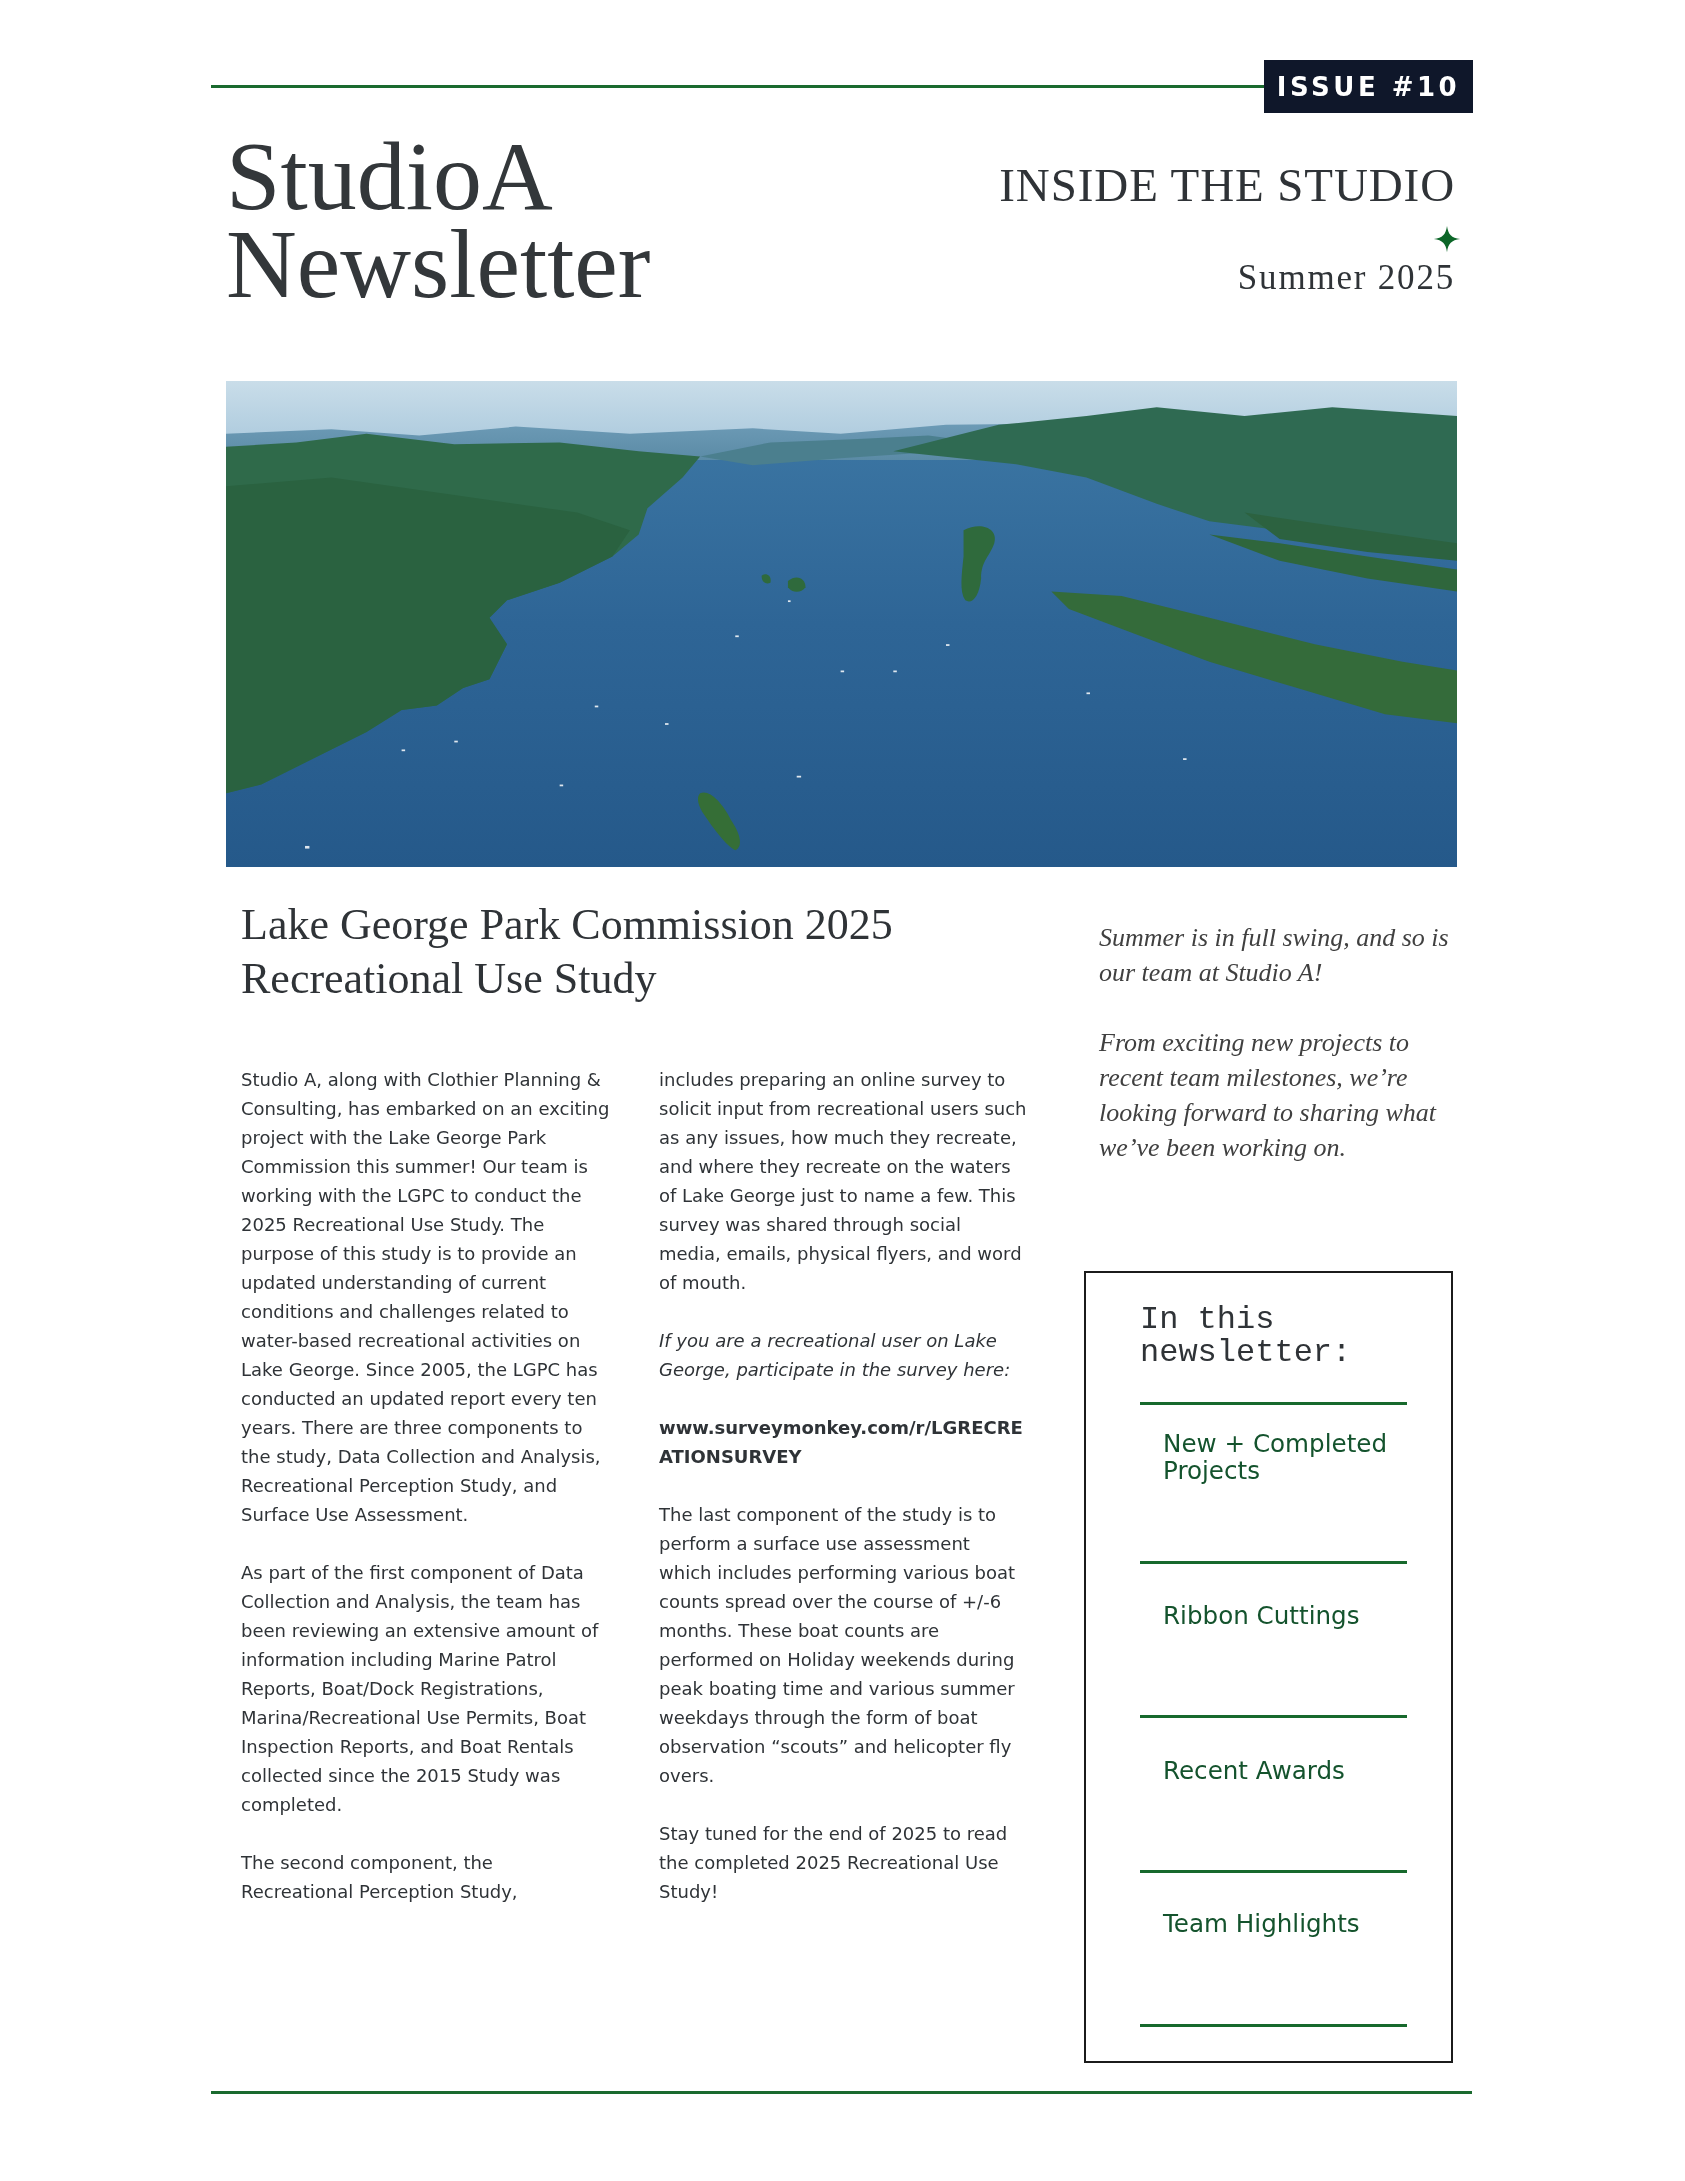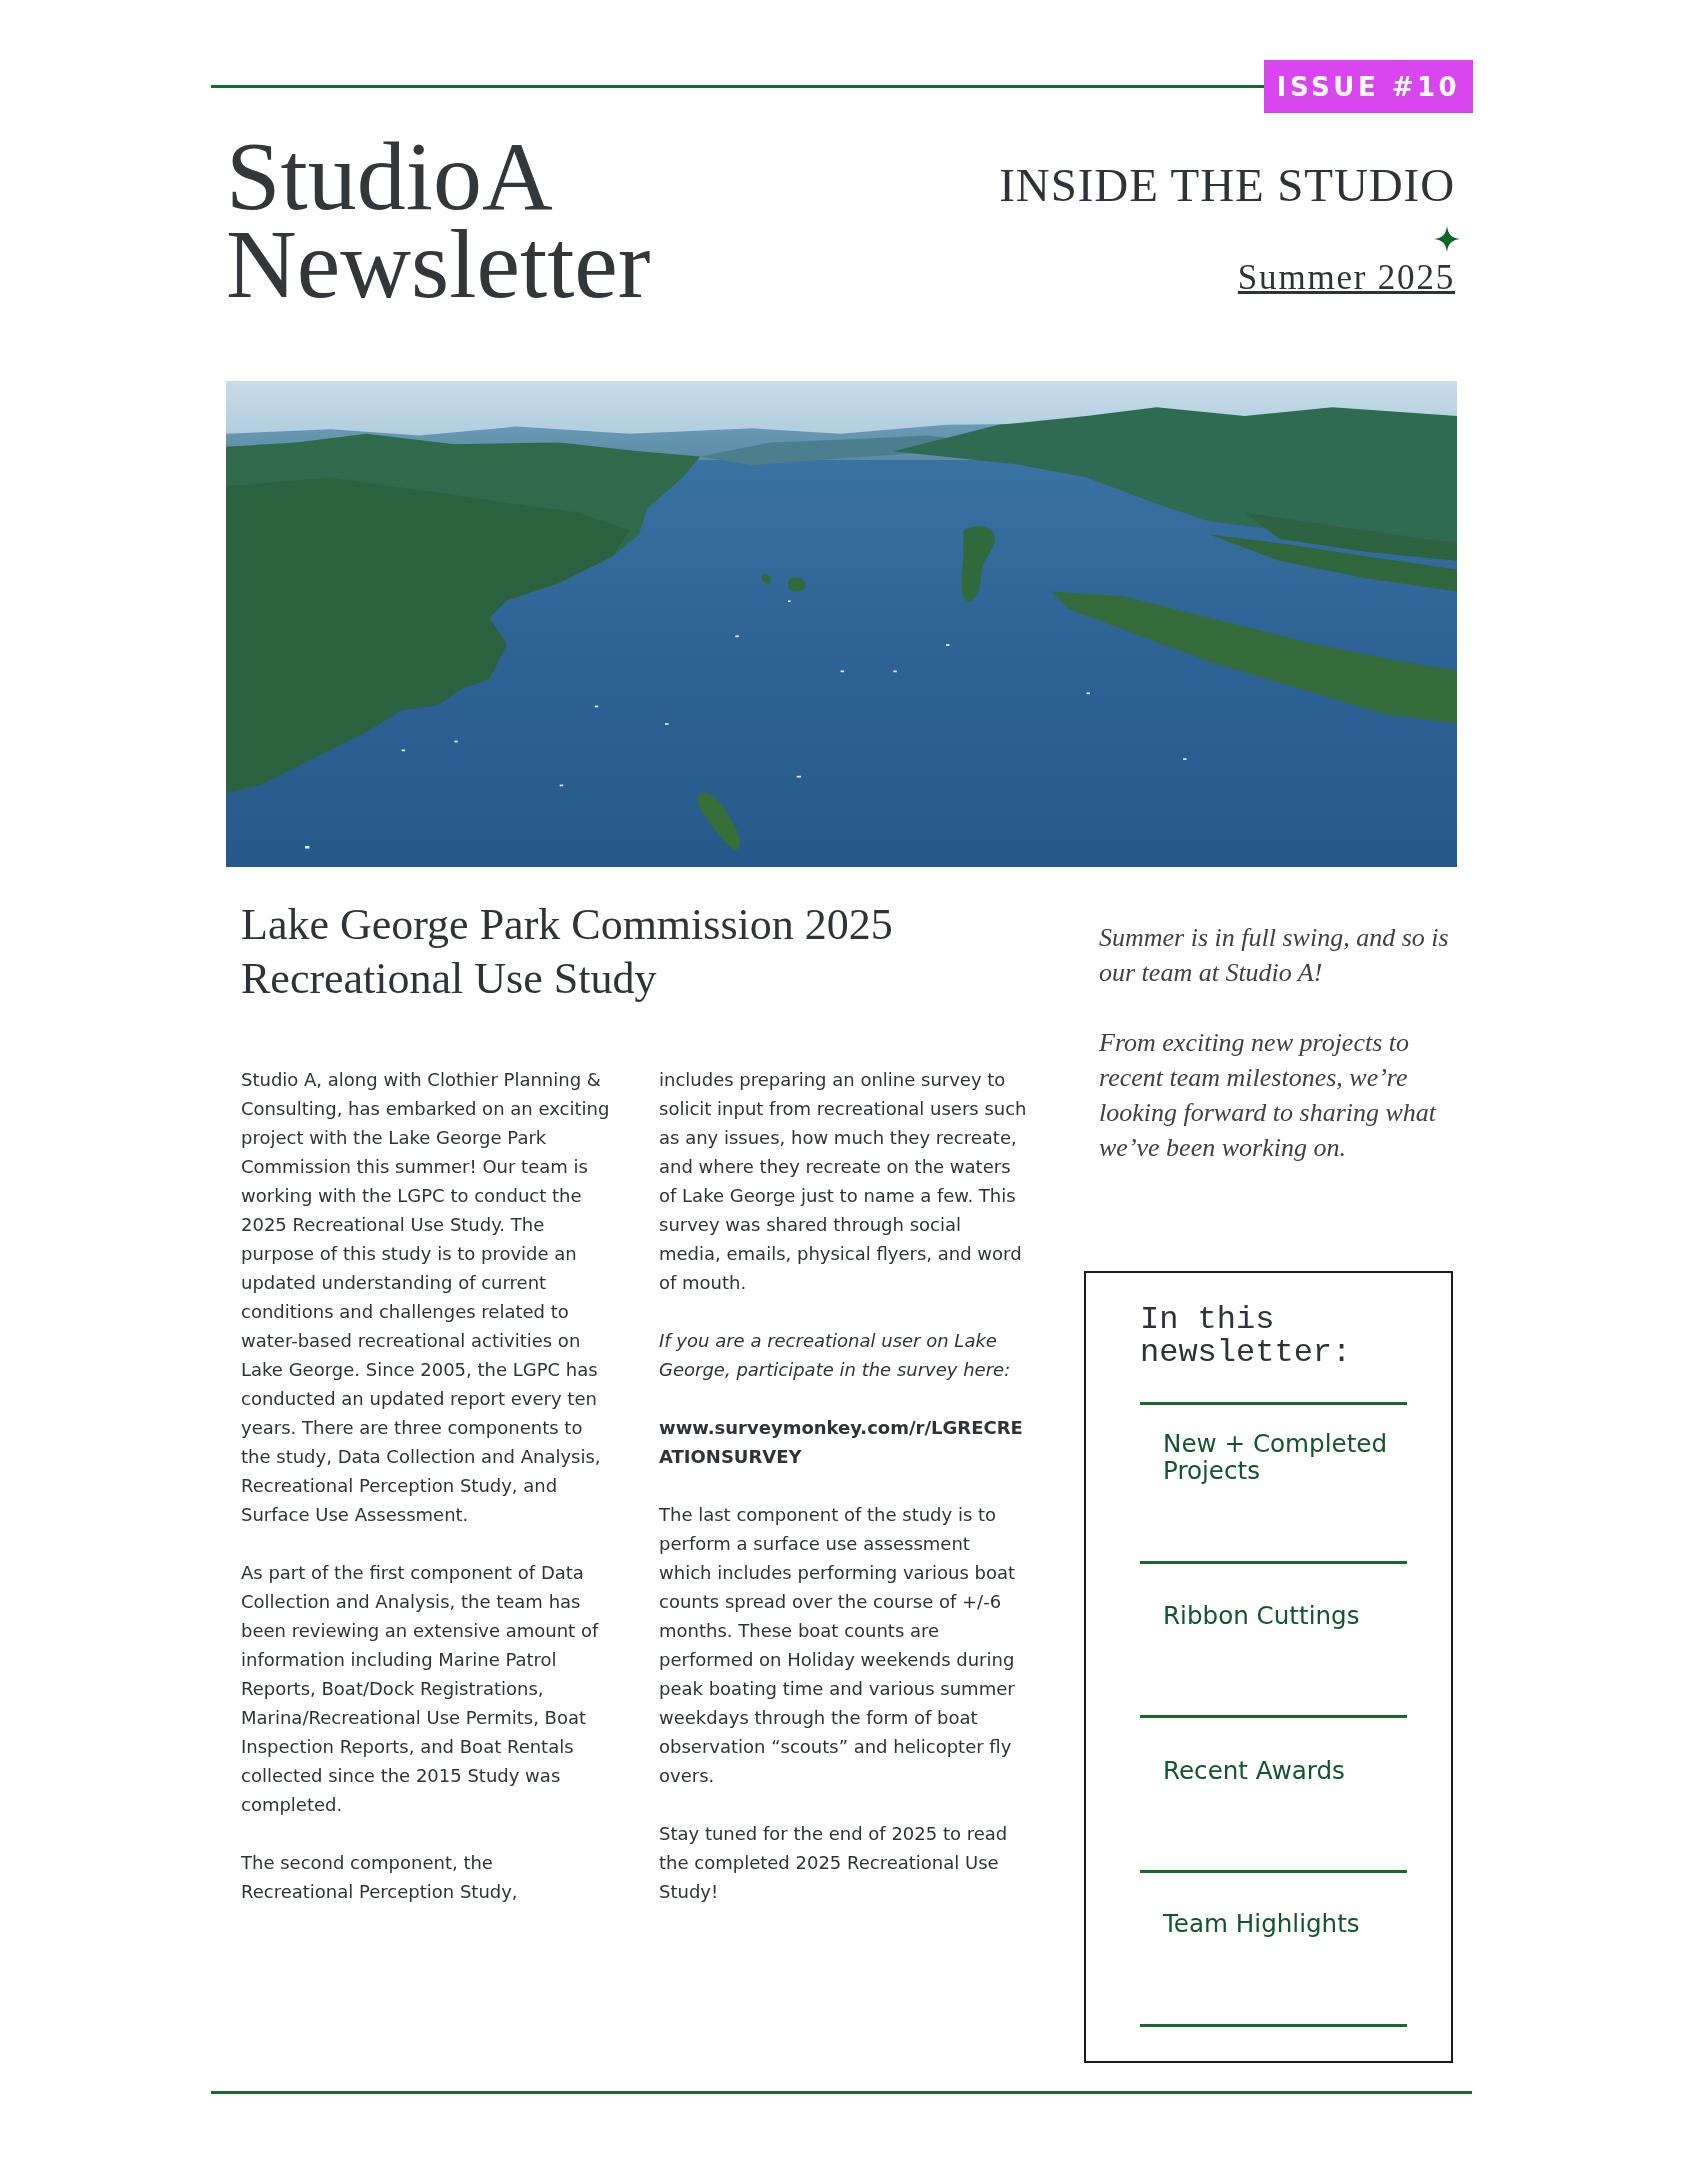--- a/index.html
+++ b/index.html
@@ -1,23 +1,23 @@
 <!DOCTYPE html>
 <html style="font-size:14px"><head>
 <meta charset="utf-8">
 <style>
   html, body { margin:0; padding:0; background:#ffffff; }
   body { width:1685px; height:2181px; position:relative; overflow:hidden; font-family:"Liberation Sans", sans-serif; color:#2f3337; }
   .abs { position:absolute; }
   .top-rule { left:211px; top:85px; width:1053px; height:2.6px; background:#1a6a2e; }
-  .issue-badge { left:1264px; top:60px; width:209px; height:53px; background:#d946ef; color:#fff; display:flex; align-items:center; justify-content:center; font-family:"DejaVu Sans", sans-serif; font-weight:bold; font-size:26px; letter-spacing:3.5px; }
+  .issue-badge { left:1264px; top:60px; width:209px; height:53px; background:#0f172a; color:#fff; display:flex; align-items:center; justify-content:center; font-family:"DejaVu Sans", sans-serif; font-weight:bold; font-size:26px; letter-spacing:3.5px; }
   .masthead { left:226px; top:132px; font-family:"Liberation Serif", serif; font-size:98px; line-height:88px; color:#33373a; }
   .inside { right:230px; top:158px; font-family:"Liberation Serif", serif; font-size:47px; letter-spacing:0.9px; color:#2f3337; text-align:right; white-space:nowrap; }
   .star { left:1433px; top:225px; width:28px; height:28px; }
-  .season { right:230px; top:258px; font-family:"Liberation Serif", serif; font-size:35px; letter-spacing:1.8px; color:#2f3337; white-space:nowrap;text-decoration:underline; }
+  .season { right:230px; top:258px; font-family:"Liberation Serif", serif; font-size:35px; letter-spacing:1.8px; color:#2f3337; white-space:nowrap; }
   .hero { left:226px; top:381px; width:1231px; height:486px; overflow:hidden; }
   .article-title { left:241px; top:898px; width:772px; font-family:Liberation Serif, serif; font-size:44px; line-height:54px; color:#2f3337; }
   .col { top:1065px; width:369px; font-family:"DejaVu Sans", sans-serif; font-size:18px; line-height:29px; color:#2f3337; }
   .col p { margin:0 0 29px 0; }
   .col1 { left:241px; }
   .col2 { left:659px; }
   .col em { font-style:italic; }
   .col strong { font-weight:bold; word-break:break-all; }
   .intro { left:1099px; top:920px; width:377px; font-family:"Liberation Serif", serif; font-size:26px; line-height:35px; color:#404040;font-style:italic; }
   .intro p { margin:0 0 35px 0; }

